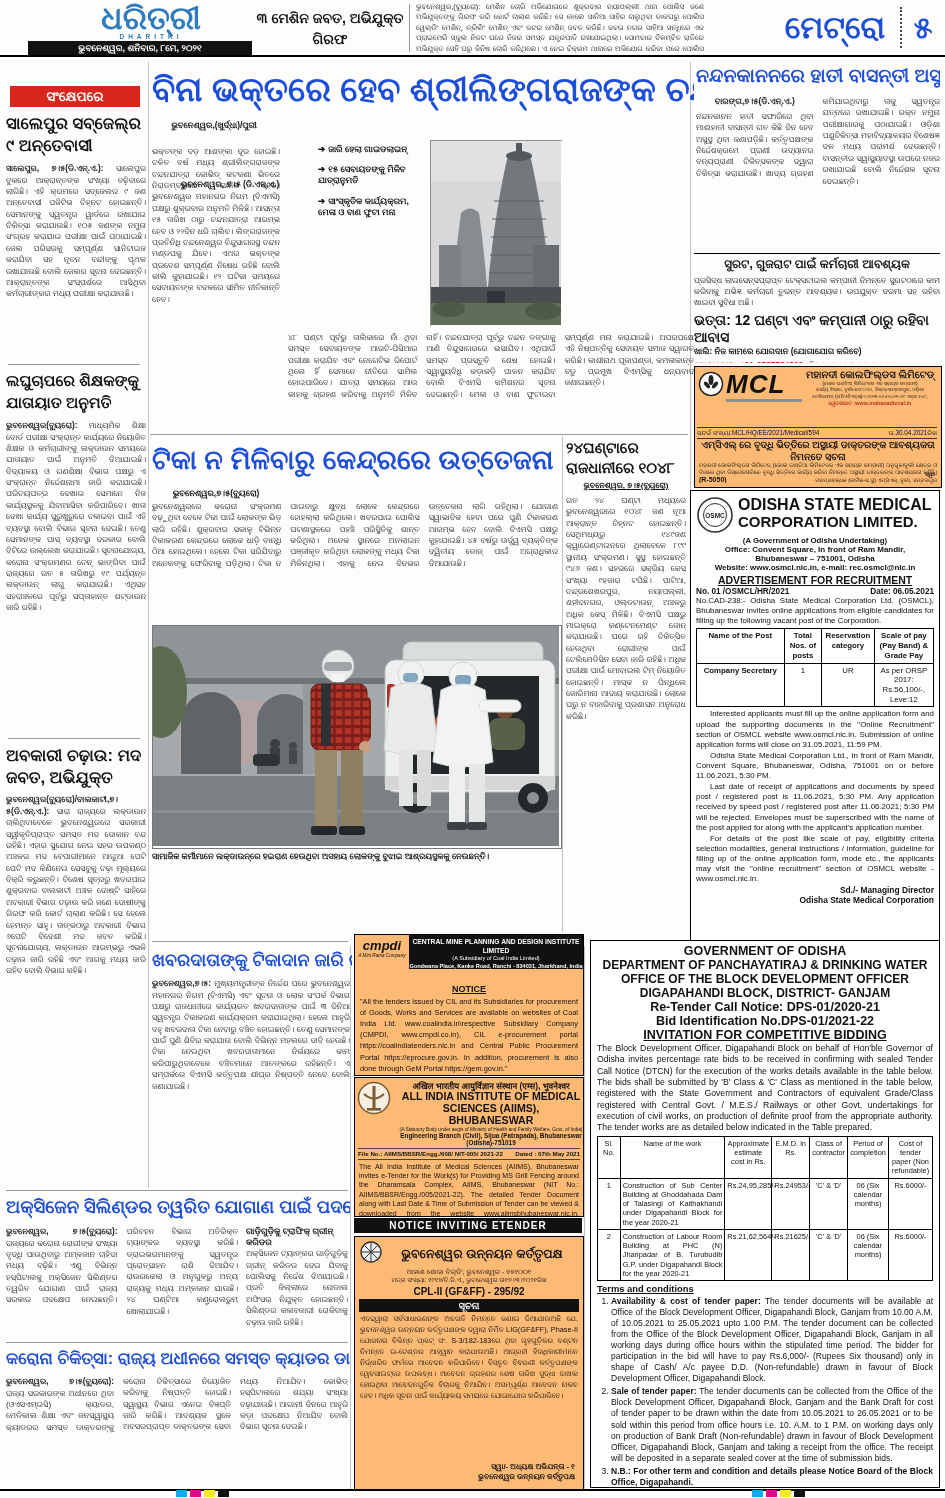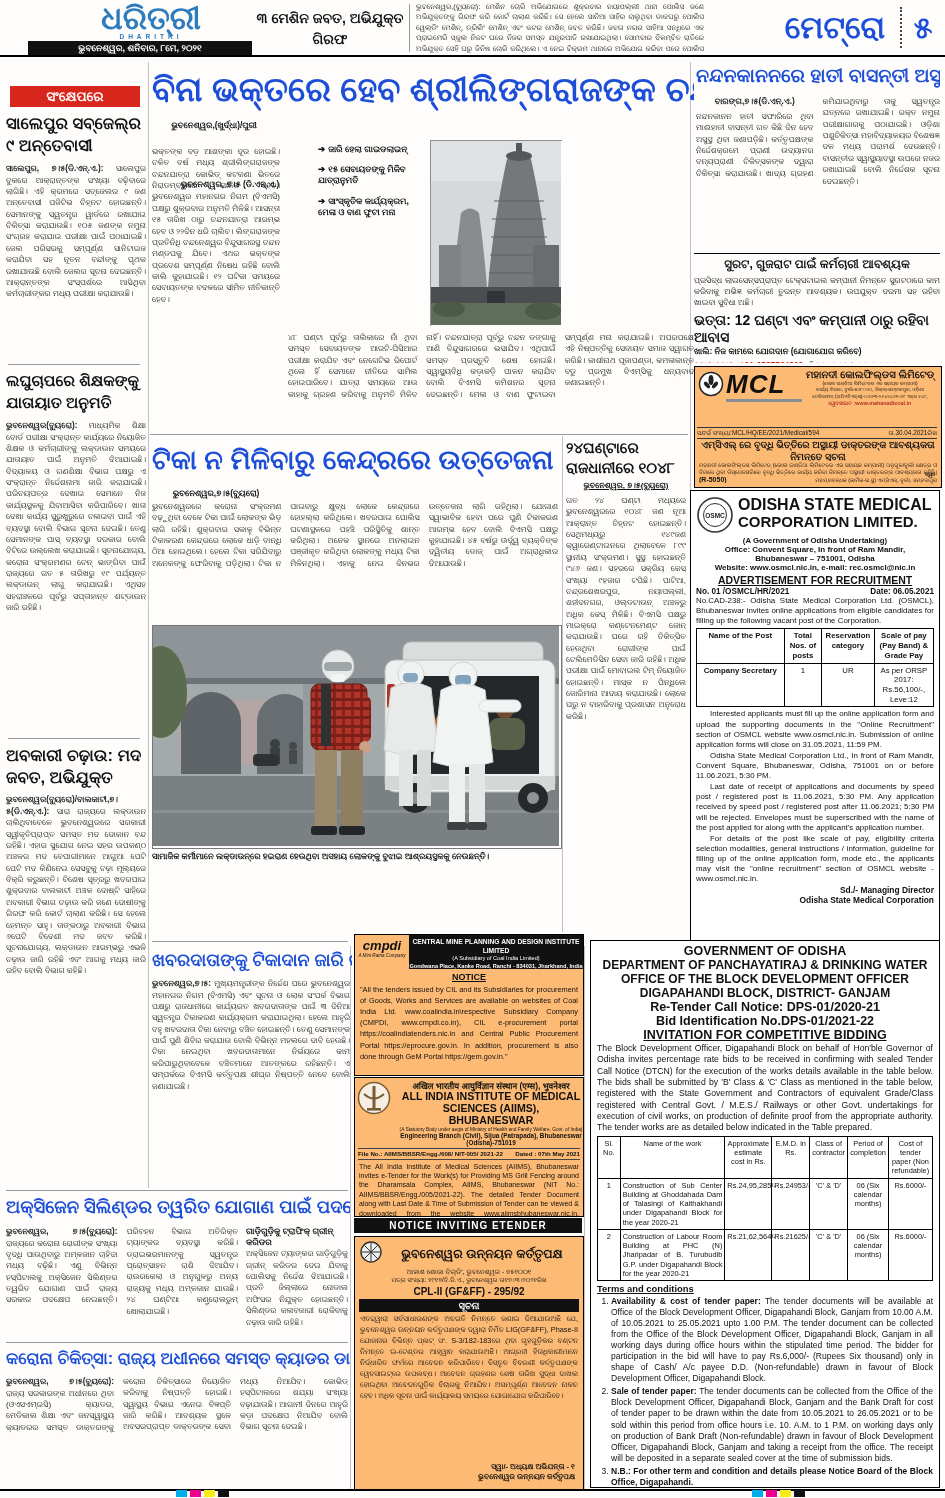--- a/index.html
+++ b/index.html
@@ -320,21 +320,21 @@
       <div style="width:54px;text-align:center;padding-top:3px;">
         <div style="font-size:13px;font-weight:900;font-style:italic;">cmpdi</div>
         <div style="font-size:4.6px;font-style:italic;">A Mini Ratna Company</div>
       </div>
       <div class="blackbar" style="flex:1;text-align:center;padding-top:2px;">
         <div class="b" style="font-size:6.7px;line-height:1.35;">CENTRAL MINE PLANNING AND DESIGN INSTITUTE LIMITED</div>
         <div style="font-size:5.6px;line-height:1.35;">(A Subsidiary of Coal India Limited)</div>
         <div class="b" style="font-size:5.6px;line-height:1.35;">Gondwana Place, Kanke Road, Ranchi - 834031, Jharkhand, India</div>
       </div>
     </div>
-    <div class="ctr b" style="font-size:9px;text-decoration:underline;margin:3px 0 2px;">NOTICE</div>
+    <div class="ctr b" style="font-size:9px;text-decoration:underline;margin:15px 0 2px;">NOTICE</div>
     <div class="just" style="font-size:7.4px;line-height:1.5;padding:0 5px;">"All the tenders issued by CIL and its Subsidiaries for procurement of Goods, Works and Services are available on websites of Coal India Ltd. www.coalindia.in\respective Subsidiary Company (CMPDI, www.cmpdi.co.in), CIL e-procurement portal https://coalindiatenders.nic.in and Central Public Procurement Portal https://eprocure.gov.in. In addition, procurement is also done through GeM Portal https://gem.gov.in."</div>
   </div>
 
   <div class="abs box" style="left:354px;top:1077px;width:228px;height:138px;">
     <div style="display:flex;">
       <div style="width:40px;padding:3px 2px;">
         <svg width="34" height="34" viewBox="0 0 34 34">
             <circle cx="17" cy="17" r="15.5" fill="#f6efe2" stroke="#7a5c35" stroke-width="1.5"></circle>
             <rect x="15.5" y="5" width="3" height="22" fill="#7a5c35"></rect>
             <path d="M7 13 q10 9 20 0" stroke="#7a5c35" stroke-width="2" fill="none"></path>

